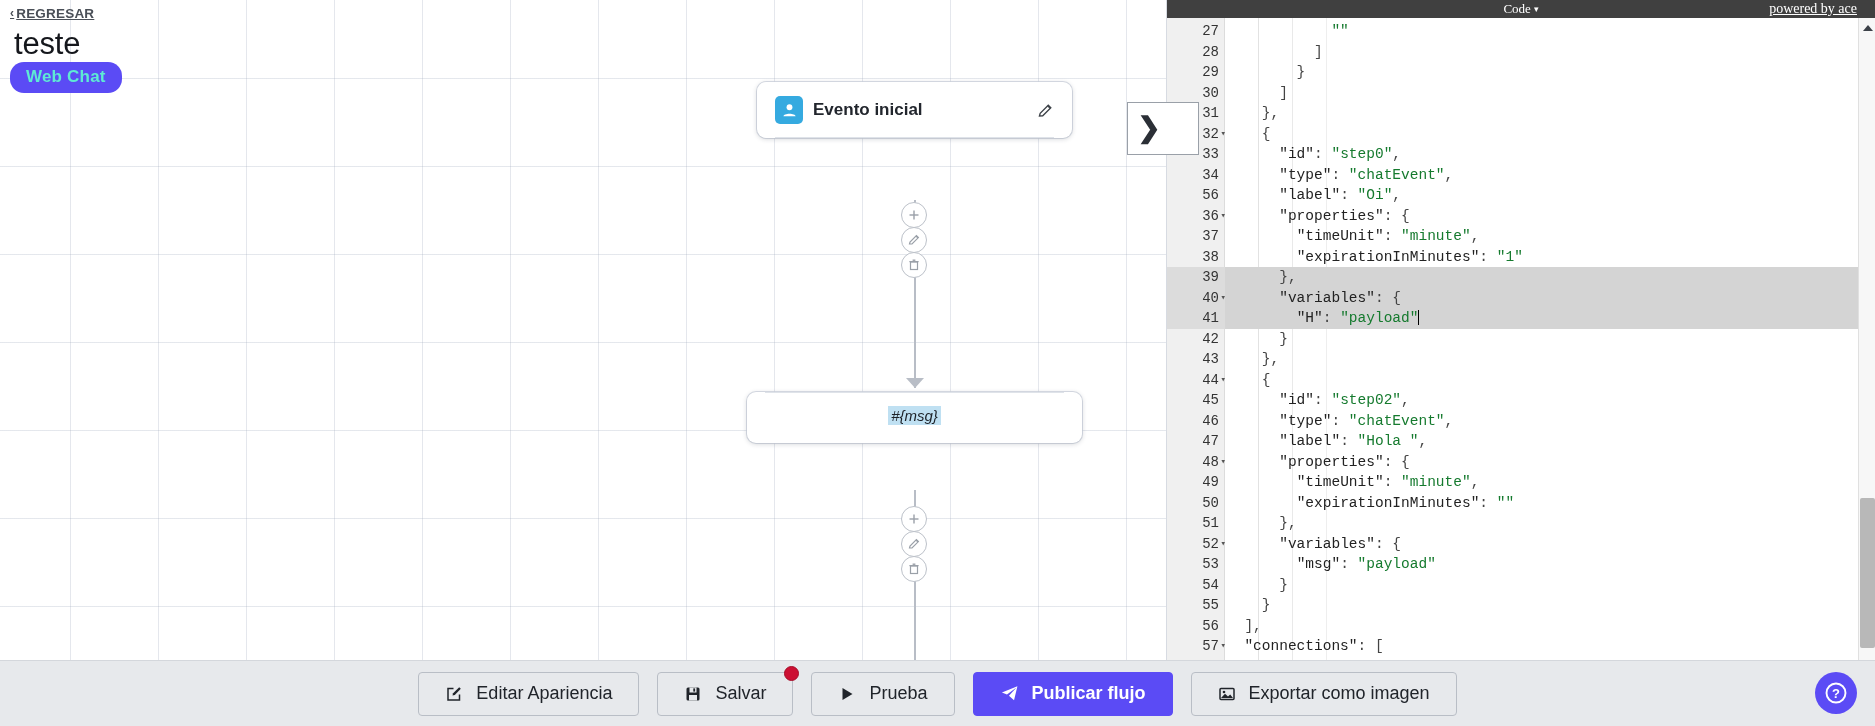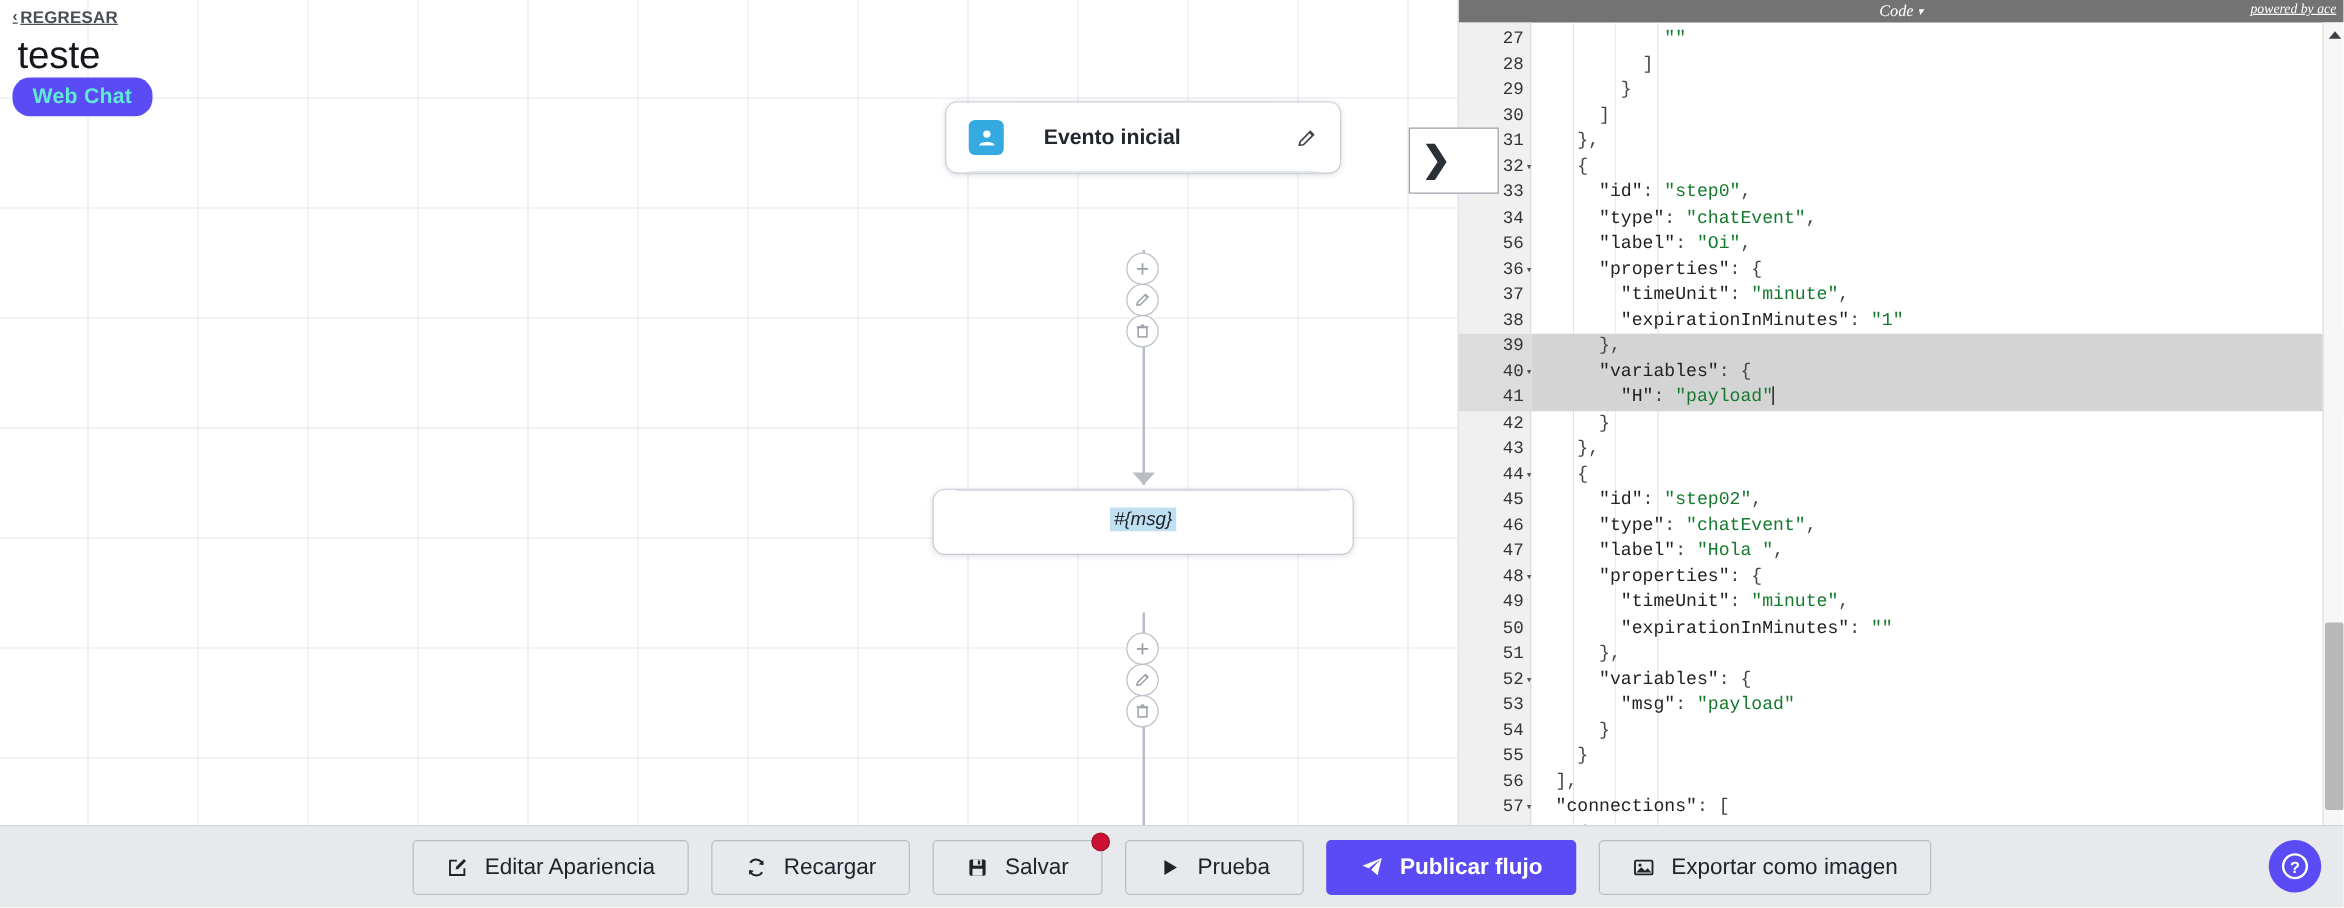--- a/index.html
+++ b/index.html
@@ -60,21 +60,21 @@
   .node {
     position: absolute;
     background: #fff;
     border-radius: 9px;
     box-shadow: 0 1px 5px rgba(40,50,70,0.22), 0 0 0 1px rgba(210,215,225,0.75);
     padding: 0;
   }
   .node-head {
     display: flex; align-items: center;
     padding: 14px 18px 13px 18px;
-    gap: 32px;
+    gap: 10px;
   }
   .node-icon {
     width: 28px; height: 28px; border-radius: 5px;
     background: #35aae0;
     display: flex; align-items: center; justify-content: center;
     flex: 0 0 auto;
   }
   .node-icon svg { display:block; }
   .node-title {
     font-size: 17px; font-weight: 700; color: #22262d;
@@ -132,35 +132,34 @@
   
   #editor {
     position: absolute;
     left: 1166px; top: 0;
     width: 709px; height: 660px;
     background: #fff;
     border-left: 1px solid #d7dbe2;
     overflow: hidden;
   }
   #editor-topbar {
-    height: 18px; background: #737373;
+    height: 18px; background: #404040;
     display: flex; align-items: center;
     position: relative;
     color: #fff;
-    font-style: italic;
   }
   #editor-topbar .title {
     position: absolute; left: 0; right: 0;
     text-align: center; font-size: 13px; line-height: 18px;
     font-family: "Liberation Serif", serif;
   }
   #editor-topbar .title .caret { font-size: 9px; position: relative; top: -1px; }
   #editor-topbar .powered {
-    position: absolute; right: 6px; top: 1px;
-    font-size: 11px; text-decoration: underline;
+    position: absolute; right: 18px; top: 1px;
+    font-size: 14px; text-decoration: underline;
     font-family: "Liberation Serif", serif;
     cursor: pointer;
   }
   #code-area {
     position: relative;
     height: 642px;
     display: flex;
     font-family: "Liberation Mono", monospace;
     font-size: 14.5px;
     overflow: hidden;
@@ -470,31 +469,20 @@
           <svg width="18" height="18" viewBox="0 0 18 18">
             <path d="M14.5 9.5 V15 H3 V3.5 H8.5" fill="none" stroke="currentColor" stroke-width="1.5"></path>
             <path d="M7.5 10.5 L8.1 8.2 L14.2 2.2 L15.8 3.8 L9.8 9.9 Z" fill="currentColor"></path>
           </svg>
         </span>
         <span>Editar Apariencia</span>
       </button>
       <button class="tbtn">
         <span class="ico">
           <svg width="18" height="18" viewBox="0 0 18 18">
-            <path d="M14.2 6.6 A5.6 5.6 0 0 0 4.2 5.2" fill="none" stroke="currentColor" stroke-width="1.6"></path>
-            <path d="M3.8 11.4 A5.6 5.6 0 0 0 13.8 12.8" fill="none" stroke="currentColor" stroke-width="1.6"></path>
-            <path d="M14.8 3.2 L14.6 7.1 L10.9 6.4 Z" fill="currentColor"></path>
-            <path d="M3.2 14.8 L3.4 10.9 L7.1 11.6 Z" fill="currentColor"></path>
-          </svg>
-        </span>
-        <span>Recargar</span>
-      </button>
-      <button class="tbtn">
-        <span class="ico">
-          <svg width="18" height="18" viewBox="0 0 18 18">
             <rect x="2.5" y="2.5" width="13" height="13" rx="1.5" fill="currentColor"></rect>
             <rect x="5.5" y="2.5" width="7" height="5" fill="#e7e9ec"></rect>
             <rect x="9.3" y="3.4" width="1.8" height="3.2" fill="currentColor"></rect>
             <rect x="5" y="10" width="8" height="5.5" fill="#e7e9ec"></rect>
           </svg>
         </span>
         <span>Salvar</span>
         <span class="dot"></span>
       </button>
       <button class="tbtn">

